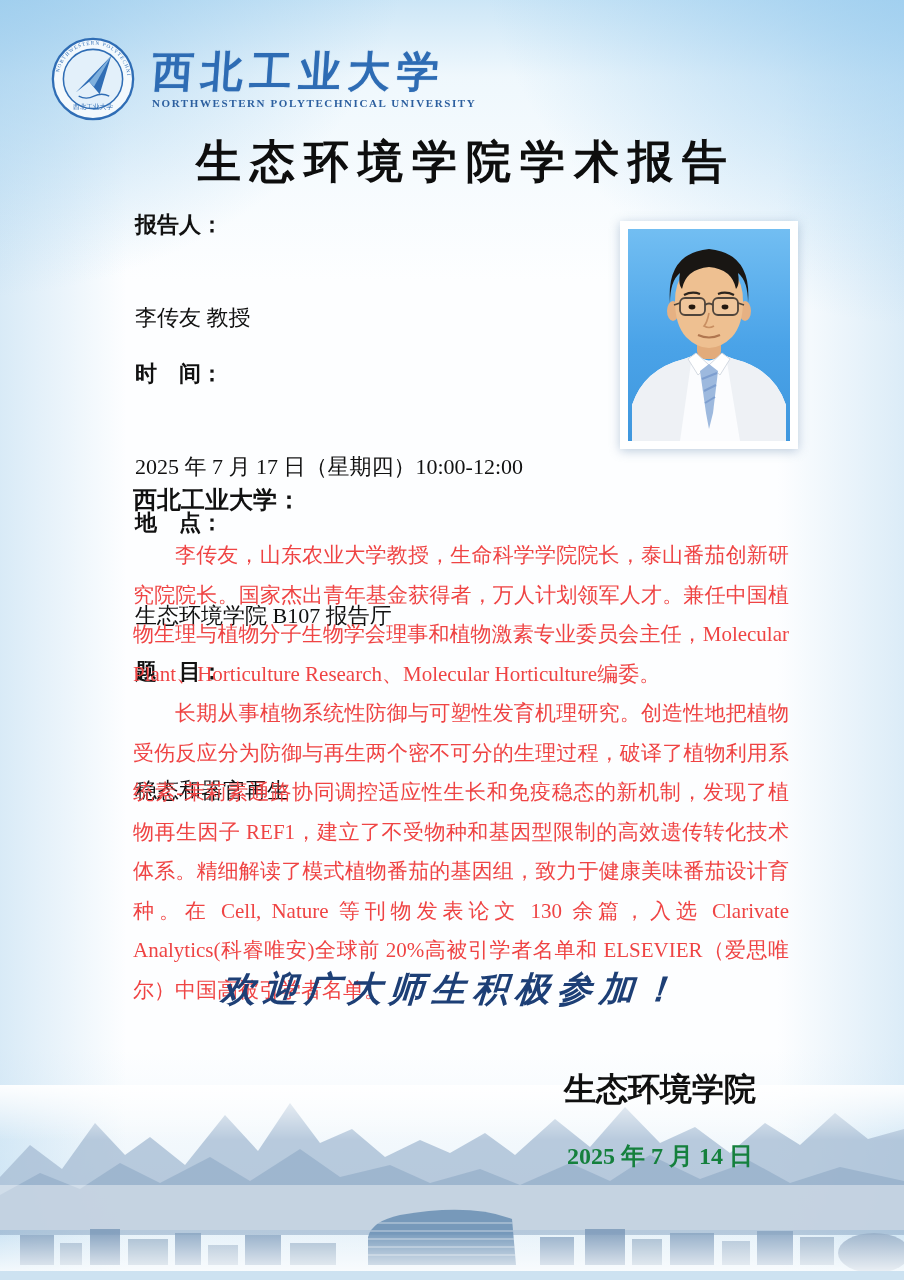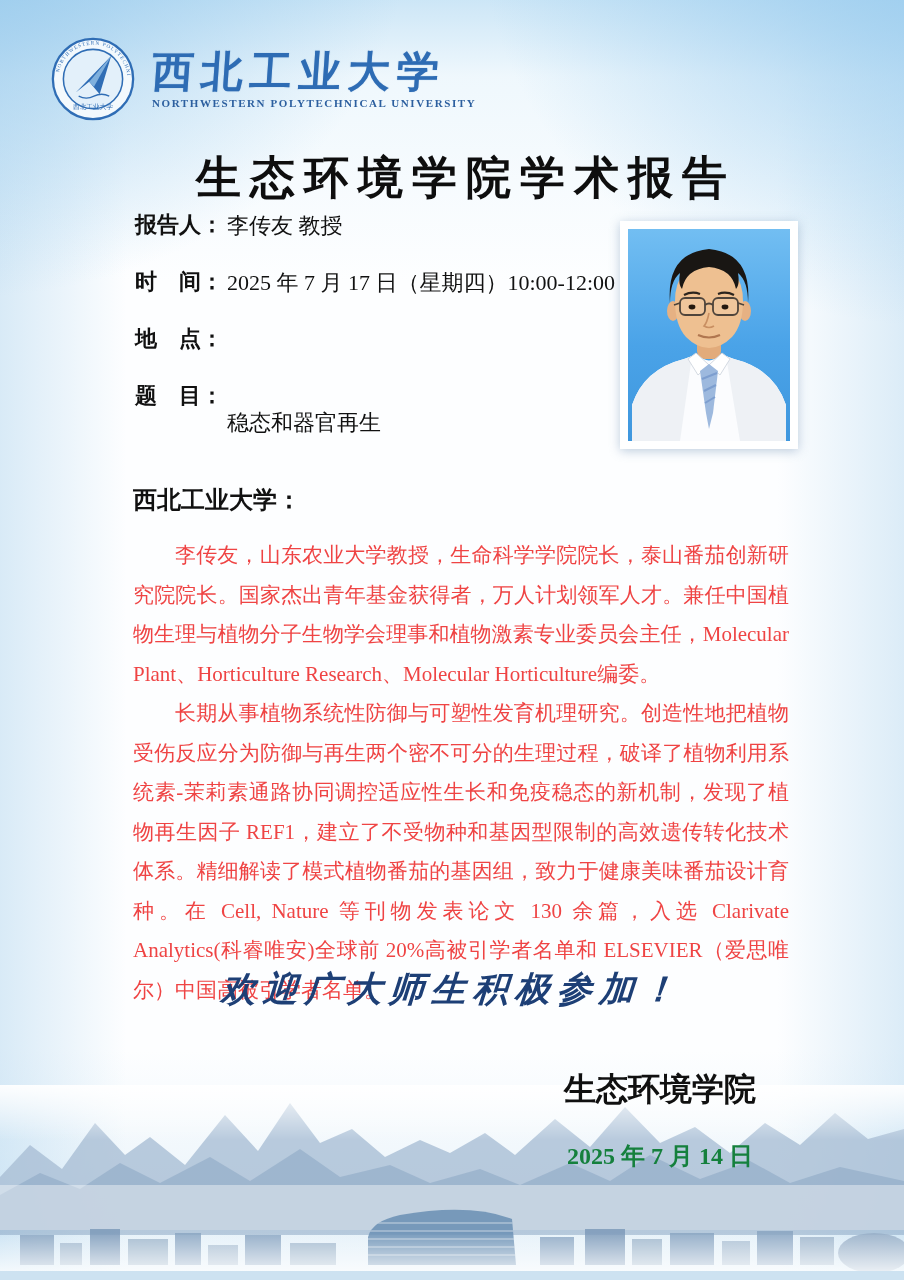--- a/index.html
+++ b/index.html
@@ -36,27 +36,27 @@
     line-height:1.1; white-space:nowrap;
   }
   .logo-en {
     margin-top:2px; font-size:11px; font-weight:bold; color:#2c5f9f;
     letter-spacing:1.6px; white-space:nowrap;
     font-family:"Liberation Serif","DejaVu Serif",serif;
   }
 
   
   .main-title {
-    position:absolute; top:148px; left:0; width:100%; text-align:center; z-index:3;
+    position:absolute; top:132px; left:0; width:100%; text-align:center; z-index:3;
     font-size:45px; font-weight:bold; color:#0e0e0e; letter-spacing:9px;padding-left:28px;
   }
 
   
   .info { position:absolute; top:210px; left:135px; width:485px; z-index:3; }
-  .info-row { display:flex; margin-bottom:26px; min-height:31px; }
+  .info-row { display:flex; margin-bottom:26px; min-height:31px;flex-direction:column; }
   .info-label { flex:0 0 92px; font-size:22px; font-weight:bold; color:#111; white-space:nowrap; }
   .info-value { font-size:22px; font-weight:normal; color:#111; line-height:31px; }
   .info-value .line2 { display:block; margin-top:26px; }
 
   
   .photo-frame {
     position:absolute; top:221px; left:620px; width:178px; height:228px; z-index:3;
     background:#ffffff; padding:8px;
     box-shadow:0 2px 10px rgba(110,145,180,.45);
   }
@@ -121,20 +121,21 @@
     <div class="info-row">
       <span class="info-label">报告人：</span>
       <span class="info-value">李传友 教授</span>
     </div>
     <div class="info-row">
       <span class="info-label">时　间：</span>
       <span class="info-value">2025 年 7 月 17 日（星期四）10:00-12:00</span>
     </div>
     <div class="info-row">
       <span class="info-label">地　点：</span>
+      <span class="info-value">生态环境学院 B107 报告厅</span>
     </div>
     <div class="info-row">
       <span class="info-label">题　目：</span>
       <span class="info-value">
         <span class="line2">稳态和器官再生</span>
       </span>
     </div>
   </div>
 
   <div class="photo-frame">

